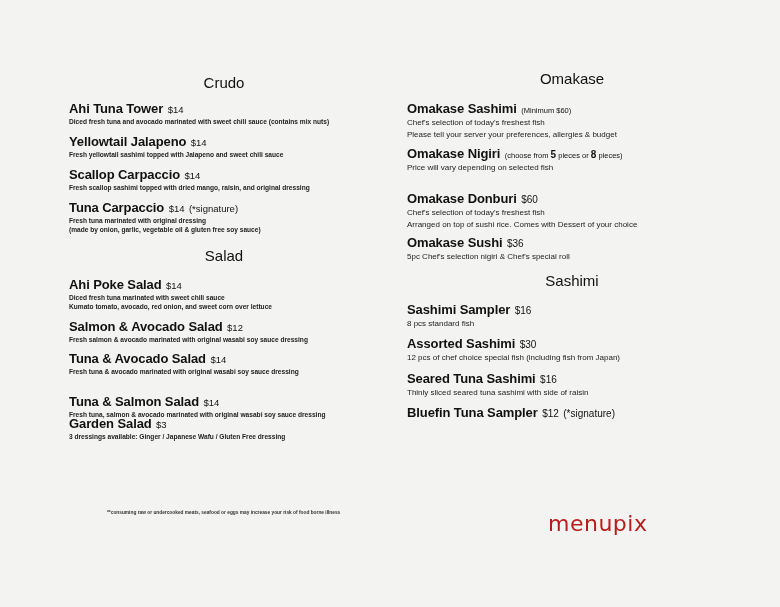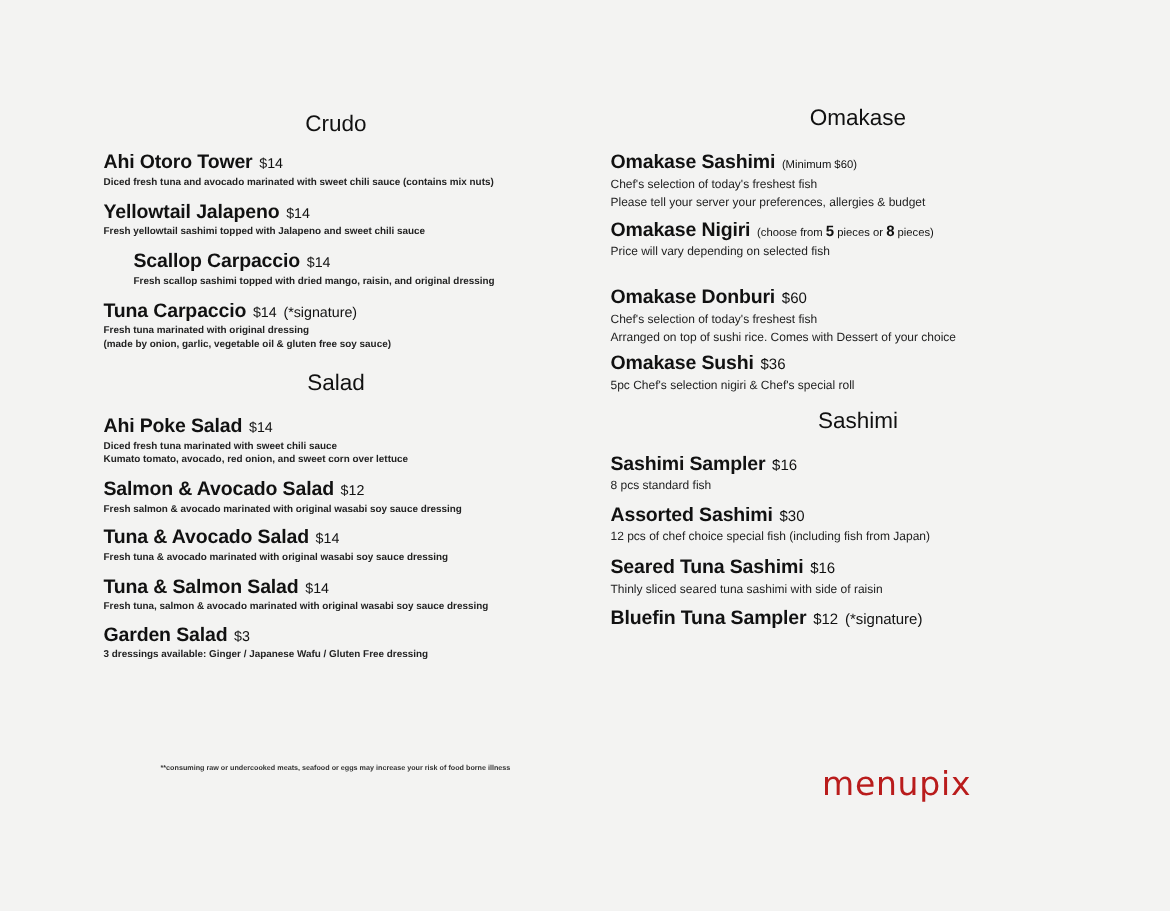--- a/index.html
+++ b/index.html
@@ -36,36 +36,36 @@
       font-family: "DejaVu Sans", sans-serif; font-weight: normal;
     }
   </style>
 </head>
 <body>
 
 <div class="col col-left">
   <h2 class="section-title" style="top:74px;">Crudo</h2>
 
   <div class="item" style="top:99px;">
-    <span class="item-name">Ahi Otoro Tower</span>
+    <span class="item-name">Ahi Tuna Tower</span>
     <span class="item-price">$14</span>
     <div class="desc">
         <div>Diced fresh tuna and avocado marinated with sweet chili sauce (contains mix nuts)</div>
       </div>
   </div>
 
   <div class="item" style="top:132px;">
     <span class="item-name">Yellowtail Jalapeno</span>
     <span class="item-price">$14</span>
     <div class="desc">
         <div>Fresh yellowtail sashimi topped with Jalapeno and sweet chili sauce</div>
       </div>
   </div>
 
-  <div class="item" style="top:165px;margin-left:20px;">
+  <div class="item" style="top:165px;">
     <span class="item-name">Scallop Carpaccio</span>
     <span class="item-price">$14</span>
     <div class="desc">
         <div>Fresh scallop sashimi topped with dried mango, raisin, and original dressing</div>
       </div>
   </div>
 
   <div class="item" style="top:198px;">
     <span class="item-name">Tuna Carpaccio</span>
     <span class="item-price">$14</span>
@@ -96,21 +96,21 @@
   </div>
 
   <div class="item" style="top:349px;">
     <span class="item-name">Tuna &amp; Avocado Salad</span>
     <span class="item-price">$14</span>
     <div class="desc">
         <div>Fresh tuna &amp; avocado marinated with original wasabi soy sauce dressing</div>
       </div>
   </div>
 
-  <div class="item" style="top:382px;">
+  <div class="item" style="top:392px;">
     <span class="item-name">Tuna &amp; Salmon Salad</span>
     <span class="item-price">$14</span>
     <div class="desc">
         <div>Fresh tuna, salmon &amp; avocado marinated with original wasabi soy sauce dressing</div>
       </div>
   </div>
 
   <div class="item" style="top:414px;">
     <span class="item-name">Garden Salad</span>
     <span class="item-price">$3</span>

